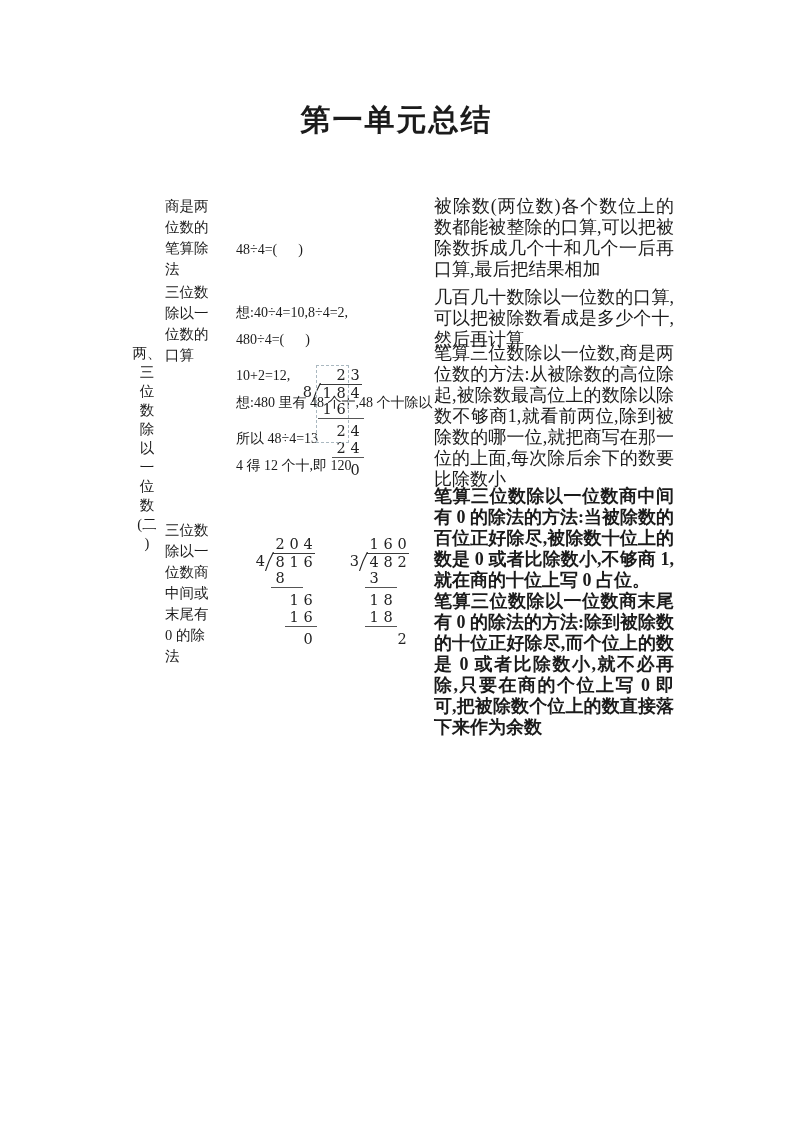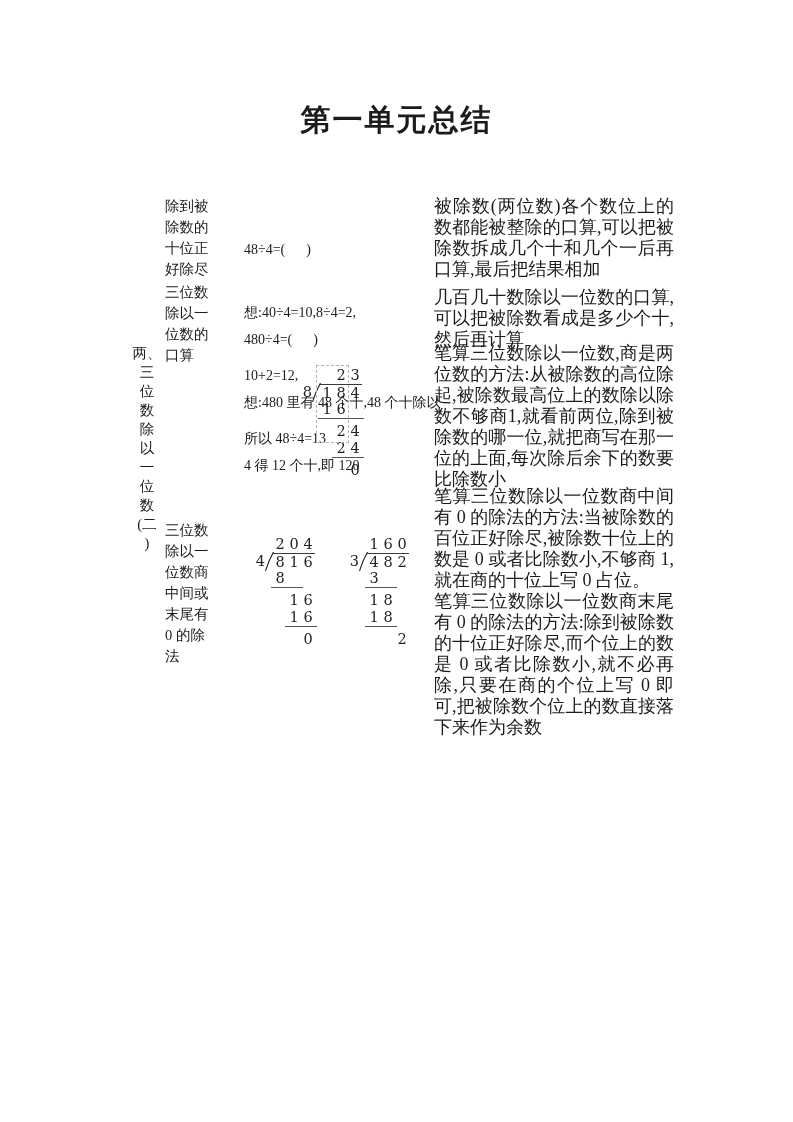--- a/index.html
+++ b/index.html
@@ -4,25 +4,25 @@
 <style>
   html,body{margin:0;padding:0;background:#ffffff;}
   .page{position:relative;width:793px;height:952px;background:#ffffff;overflow:hidden;
         font-family:"Liberation Serif","DejaVu Serif",serif;color:#1b1b1b;border-radius:32px;}
   .title{position:absolute;top:100px;left:0;right:0;margin:0;text-align:center;
          font-size:30px;font-weight:bold;letter-spacing:2px;}
   .side-label{position:absolute;left:132px;top:344px;width:30px;text-align:center;font-size:14.5px;}
   .side-char{height:19px;line-height:19px;}
   .topic{position:absolute;left:165px;width:50px;font-size:14.5px;line-height:21px;}
   .t1{top:196px}.t2{top:282px}.t3{top:358px}.t4{top:520px}
-  .example{position:absolute;left:244px;font-size:14px;line-height:21px;white-space:pre-wrap;}
+  .example{position:absolute;left:236px;font-size:14px;line-height:21px;white-space:pre-wrap;}
   .ex1{top:197px}.ex2{top:287px}
   .exp{position:absolute;left:434px;width:240px;font-size:18px;line-height:21px;text-align:justify;}
   .e1{top:196px}.e2{top:287px}.e3{top:343px}.e4{top:486px}
-  .exp p{margin:0;}
+  .exp p{margin:0;font-weight:bold;}
   
   .longdiv{position:absolute;font-family:"DejaVu Serif","Liberation Serif",serif;
            font-size:14.5px;color:#222;}
   .d1{left:296px;top:367px}.d2{left:249px;top:536px}.d3{left:343px;top:536px}
   .ld-row{display:flex;height:17px;line-height:17px;}
   .ld-head{width:24px;display:flex;justify-content:flex-end;position:relative;}
   .ld-divisor{margin-right:8px;}
   .ld-slash{position:absolute;right:-1px;top:-1px;}
   .ld-cells{display:flex;}
   .ld-dividend{border-top:1.2px solid #3a3a3a;}
@@ -44,21 +44,21 @@
     <div class="side-char">数</div>
     <div class="side-char">除</div>
     <div class="side-char">以</div>
     <div class="side-char">一</div>
     <div class="side-char">位</div>
     <div class="side-char">数</div>
     <div class="side-char">(二</div>
     <div class="side-char">)</div>
   </div>
 
-  <div class="topic t1">除到被除数的十位正好除尽</div>
+  <div class="topic t1">商是两位数的笔算除法</div>
   <div class="topic t2">三位数除以一位数的口算</div>
   <div class="topic t4">三位数除以一位数商中间或末尾有 0 的除法</div>
 
   <div class="example ex1">
     <div>48÷4=(      )</div>
     <div>想:40÷4=10,8÷4=2,</div>
     <div>10+2=12,</div>
     <div>所以 48÷4=13</div>
   </div>
 

